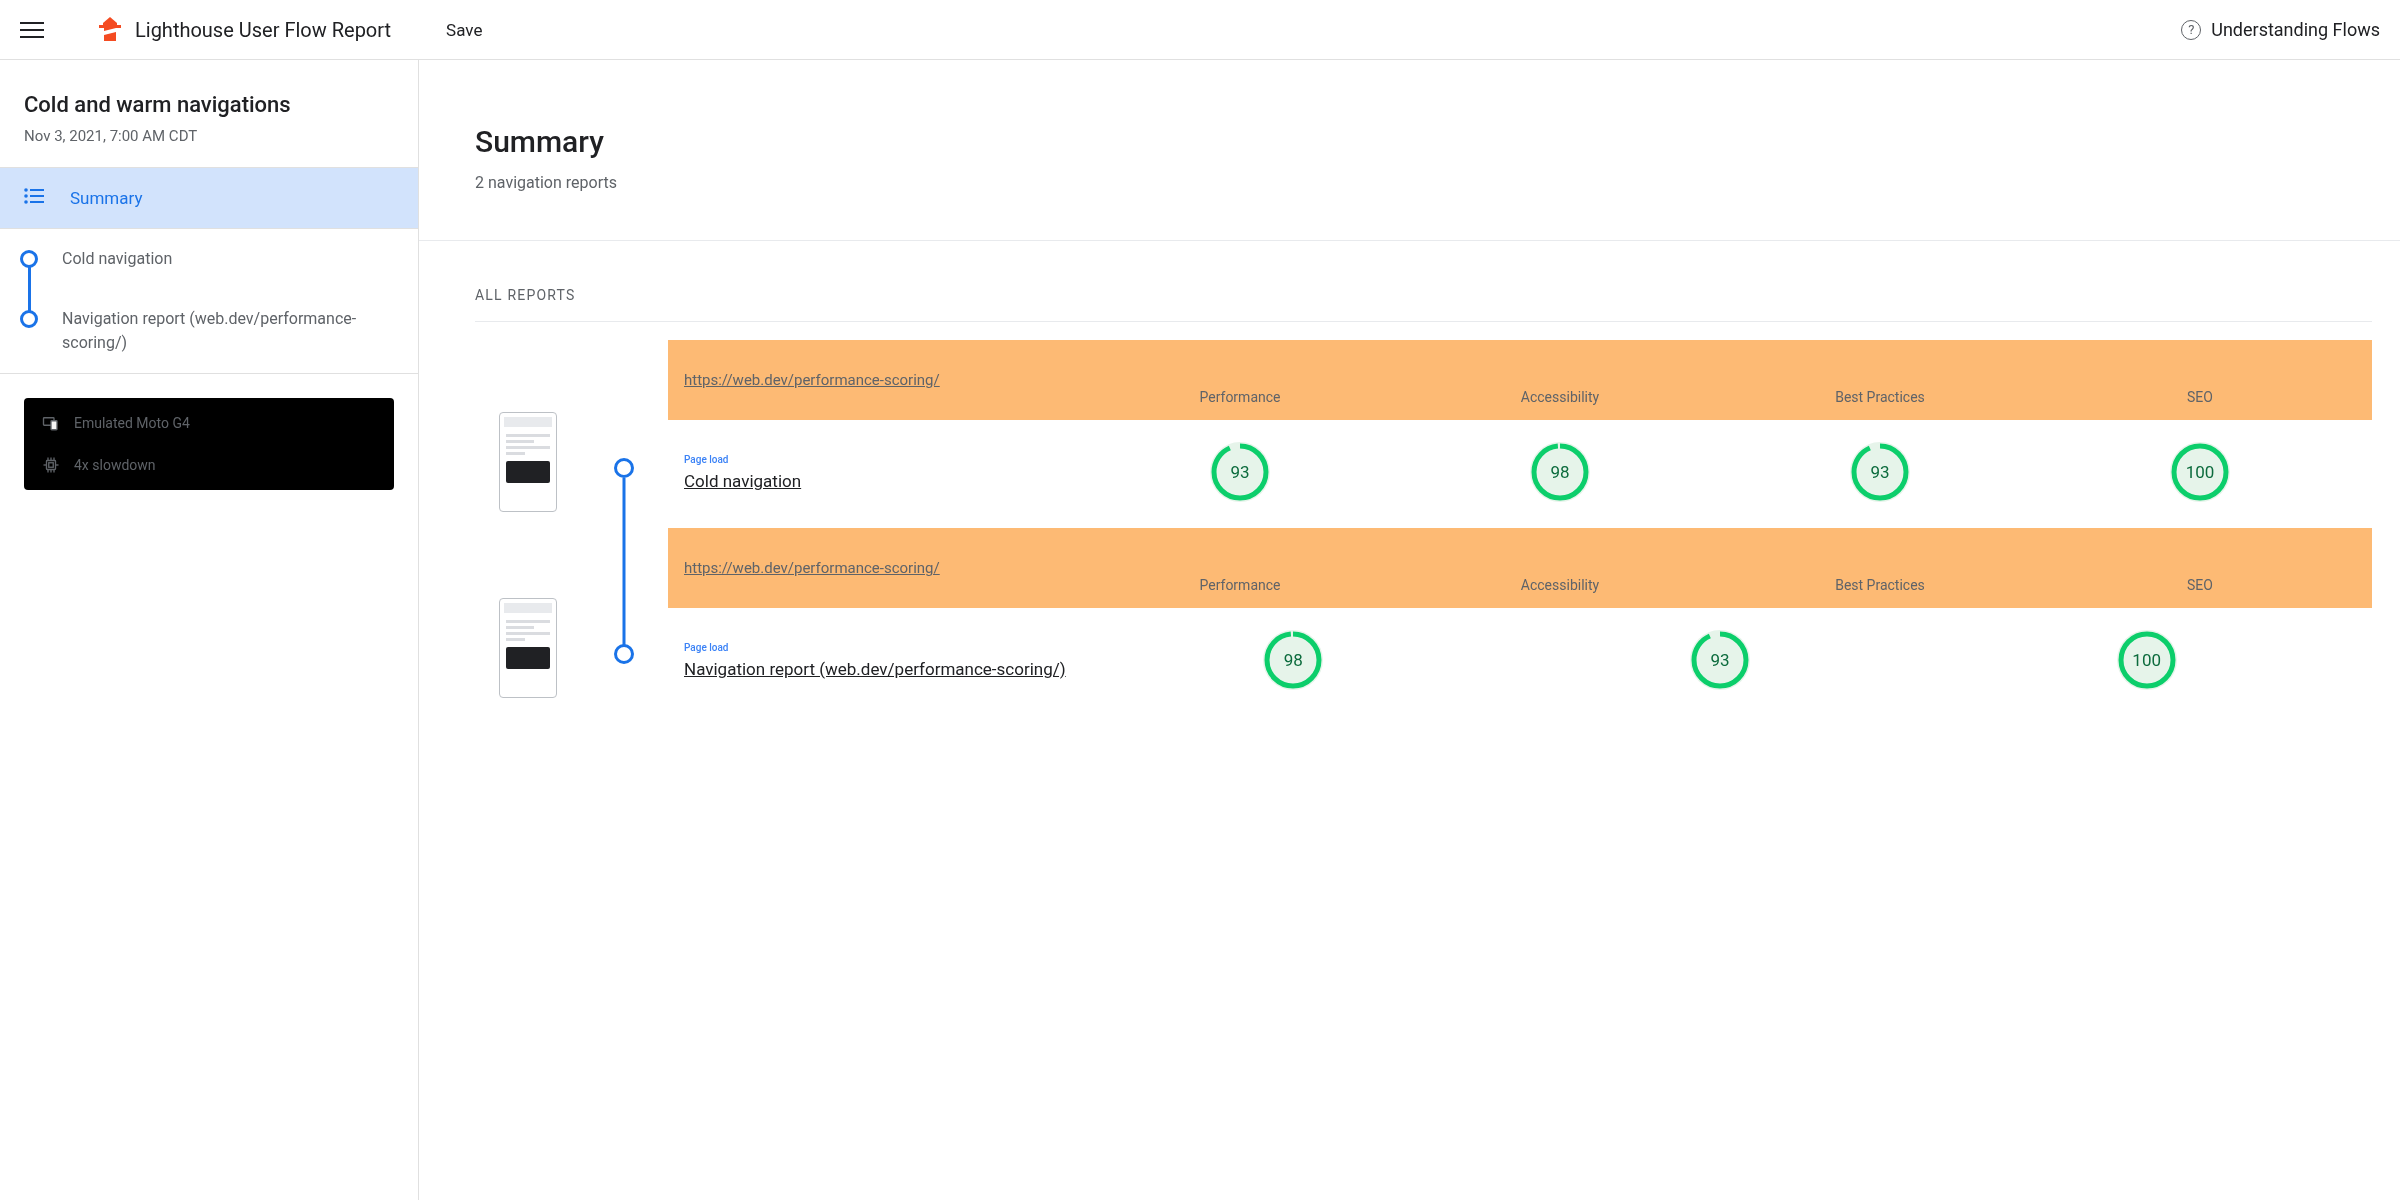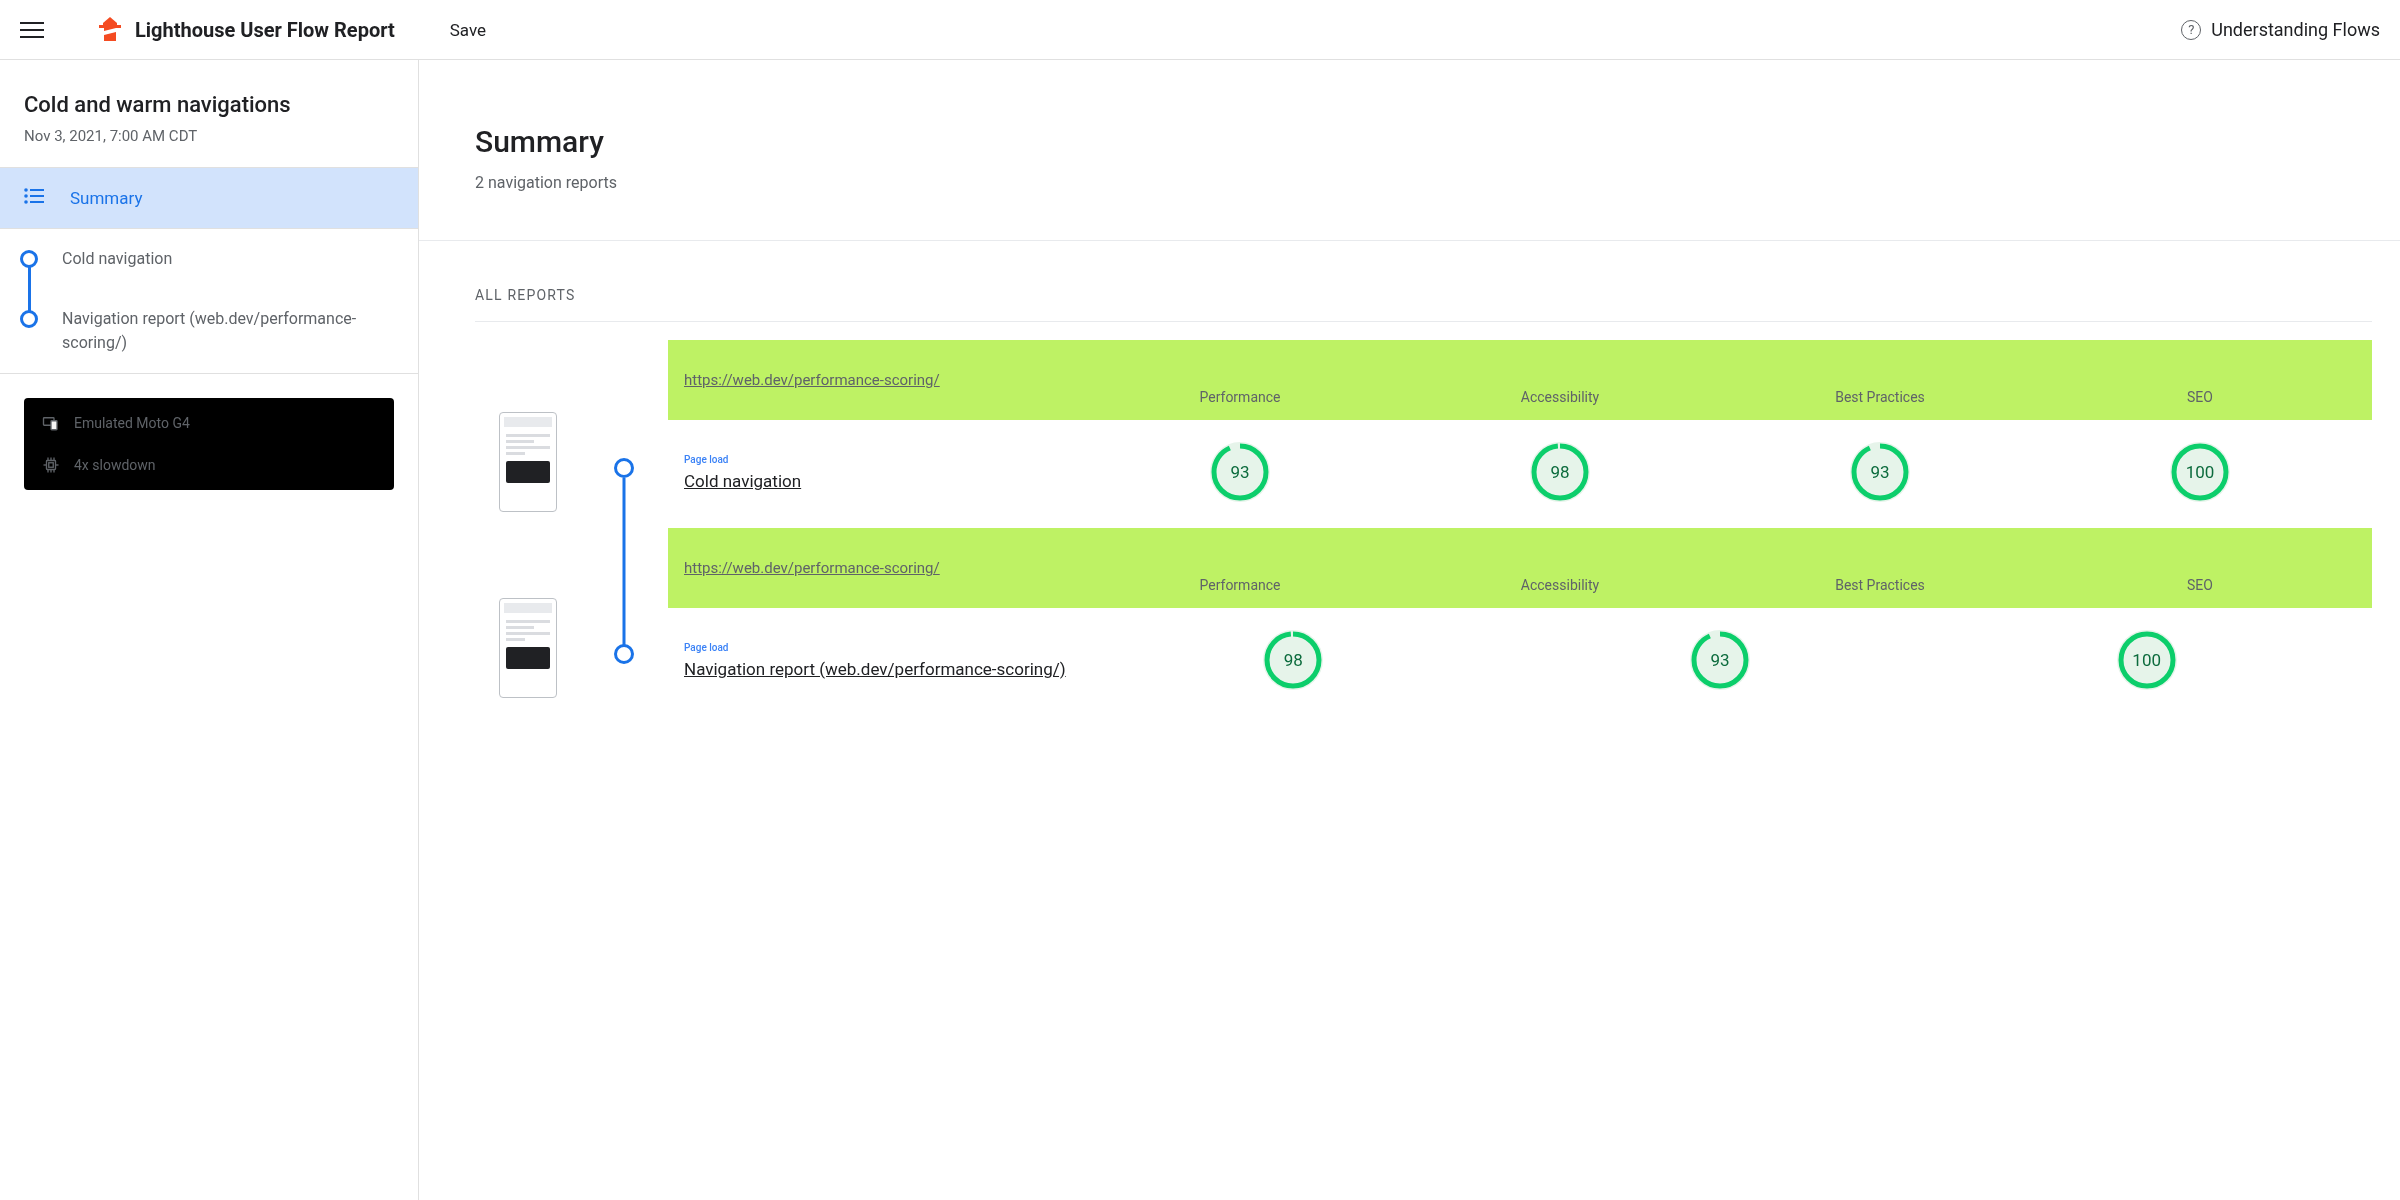--- a/index.html
+++ b/index.html
@@ -3,21 +3,21 @@
 <meta charset="utf-8">
 <style>
 * { box-sizing: border-box; margin: 0; padding: 0; }
 body { font-family: Roboto, -apple-system, BlinkMacSystemFont, "Segoe UI", Arial, sans-serif; color: #202124; background: #fff; }
 
 
 .topbar { display: flex; align-items: center; height: 60px; border-bottom: 1px solid #e0e0e0; padding: 0 20px; }
 .hamburger { width: 24px; height: 24px; cursor: pointer; display: flex; flex-direction: column; justify-content: center; gap: 5px; }
 .hamburger span { display: block; height: 2px; background: #202124; width: 100%; }
 .lighthouse-icon { margin-left: 55px; display: flex; align-items: center; }
-.title { font-size: 20px; font-weight: 700; margin-left: 14px; }
+.title { font-size: 20px; font-weight: 400; margin-left: 14px; }
 .save { font-size: 17px; margin-left: 55px; cursor: pointer; color: #202124; }
 .spacer { flex: 1; }
 .help { display: flex; align-items: center; gap: 10px; font-size: 18px; cursor: pointer; }
 .help-icon { width: 20px; height: 20px; border: 1.5px solid #5f6368; border-radius: 50%; display: flex; align-items: center; justify-content: center; font-size: 13px; color: #5f6368; }
 
 
 .layout { display: flex; height: calc(100vh - 60px); }
 .sidebar { width: 419px; border-right: 1px solid #e0e0e0; display: flex; flex-direction: column; }
 .main { flex: 1; overflow: auto; }
 
@@ -62,21 +62,21 @@
 .tblock { height: 22px; background: #202124; margin: 6px 2px 2px; border-radius: 2px; }
 .thumb + .thumb { margin-top: 86px; }
 
 .timeline-col { width: 24px; display: flex; flex-direction: column; align-items: center; padding-top: 118px; position: relative; }
 .tl-line { position: absolute; top: 138px; bottom: 60px; width: 3px; background: #1a73e8; left: 50%; transform: translateX(-50%); height: 170px; }
 .tl-circle { width: 20px; height: 20px; border: 3px solid #1a73e8; border-radius: 50%; background: #fff; position: relative; z-index: 2; }
 .tl-circle + .tl-circle { margin-top: 166px; }
 
 .table-col { flex: 1; }
 .report-group { }
-.group-header { display: flex; align-items: center; background: #bef264; padding: 14px 12px; }
+.group-header { display: flex; align-items: center; background: #fdba74; padding: 14px 12px; }
 .url { font-size: 15px; text-decoration: underline; color: #5f6368; flex: 0 0 400px; padding-left: 4px; }
 .cat-headers { display: flex; flex: 1; }
 .cat-h { flex: 1; text-align: center; font-size: 14px; color: #5f6368; line-height: 1.3; margin-top: 34px; }
 
 .group-body { display: flex; align-items: center; padding: 22px 12px 26px; }
 .body-left { flex: 0 0 400px; padding-left: 4px; }
 .step-type { font-size: 10px; color: #3b82f6; font-weight: 500; }
 .step-name { font-size: 17px; text-decoration: underline; color: #202124; margin-top: 6px; display: inline-block; cursor: pointer; }
 .scores { display: flex; flex: 1; }
 .score-cell { flex: 1; display: flex; justify-content: center; }

